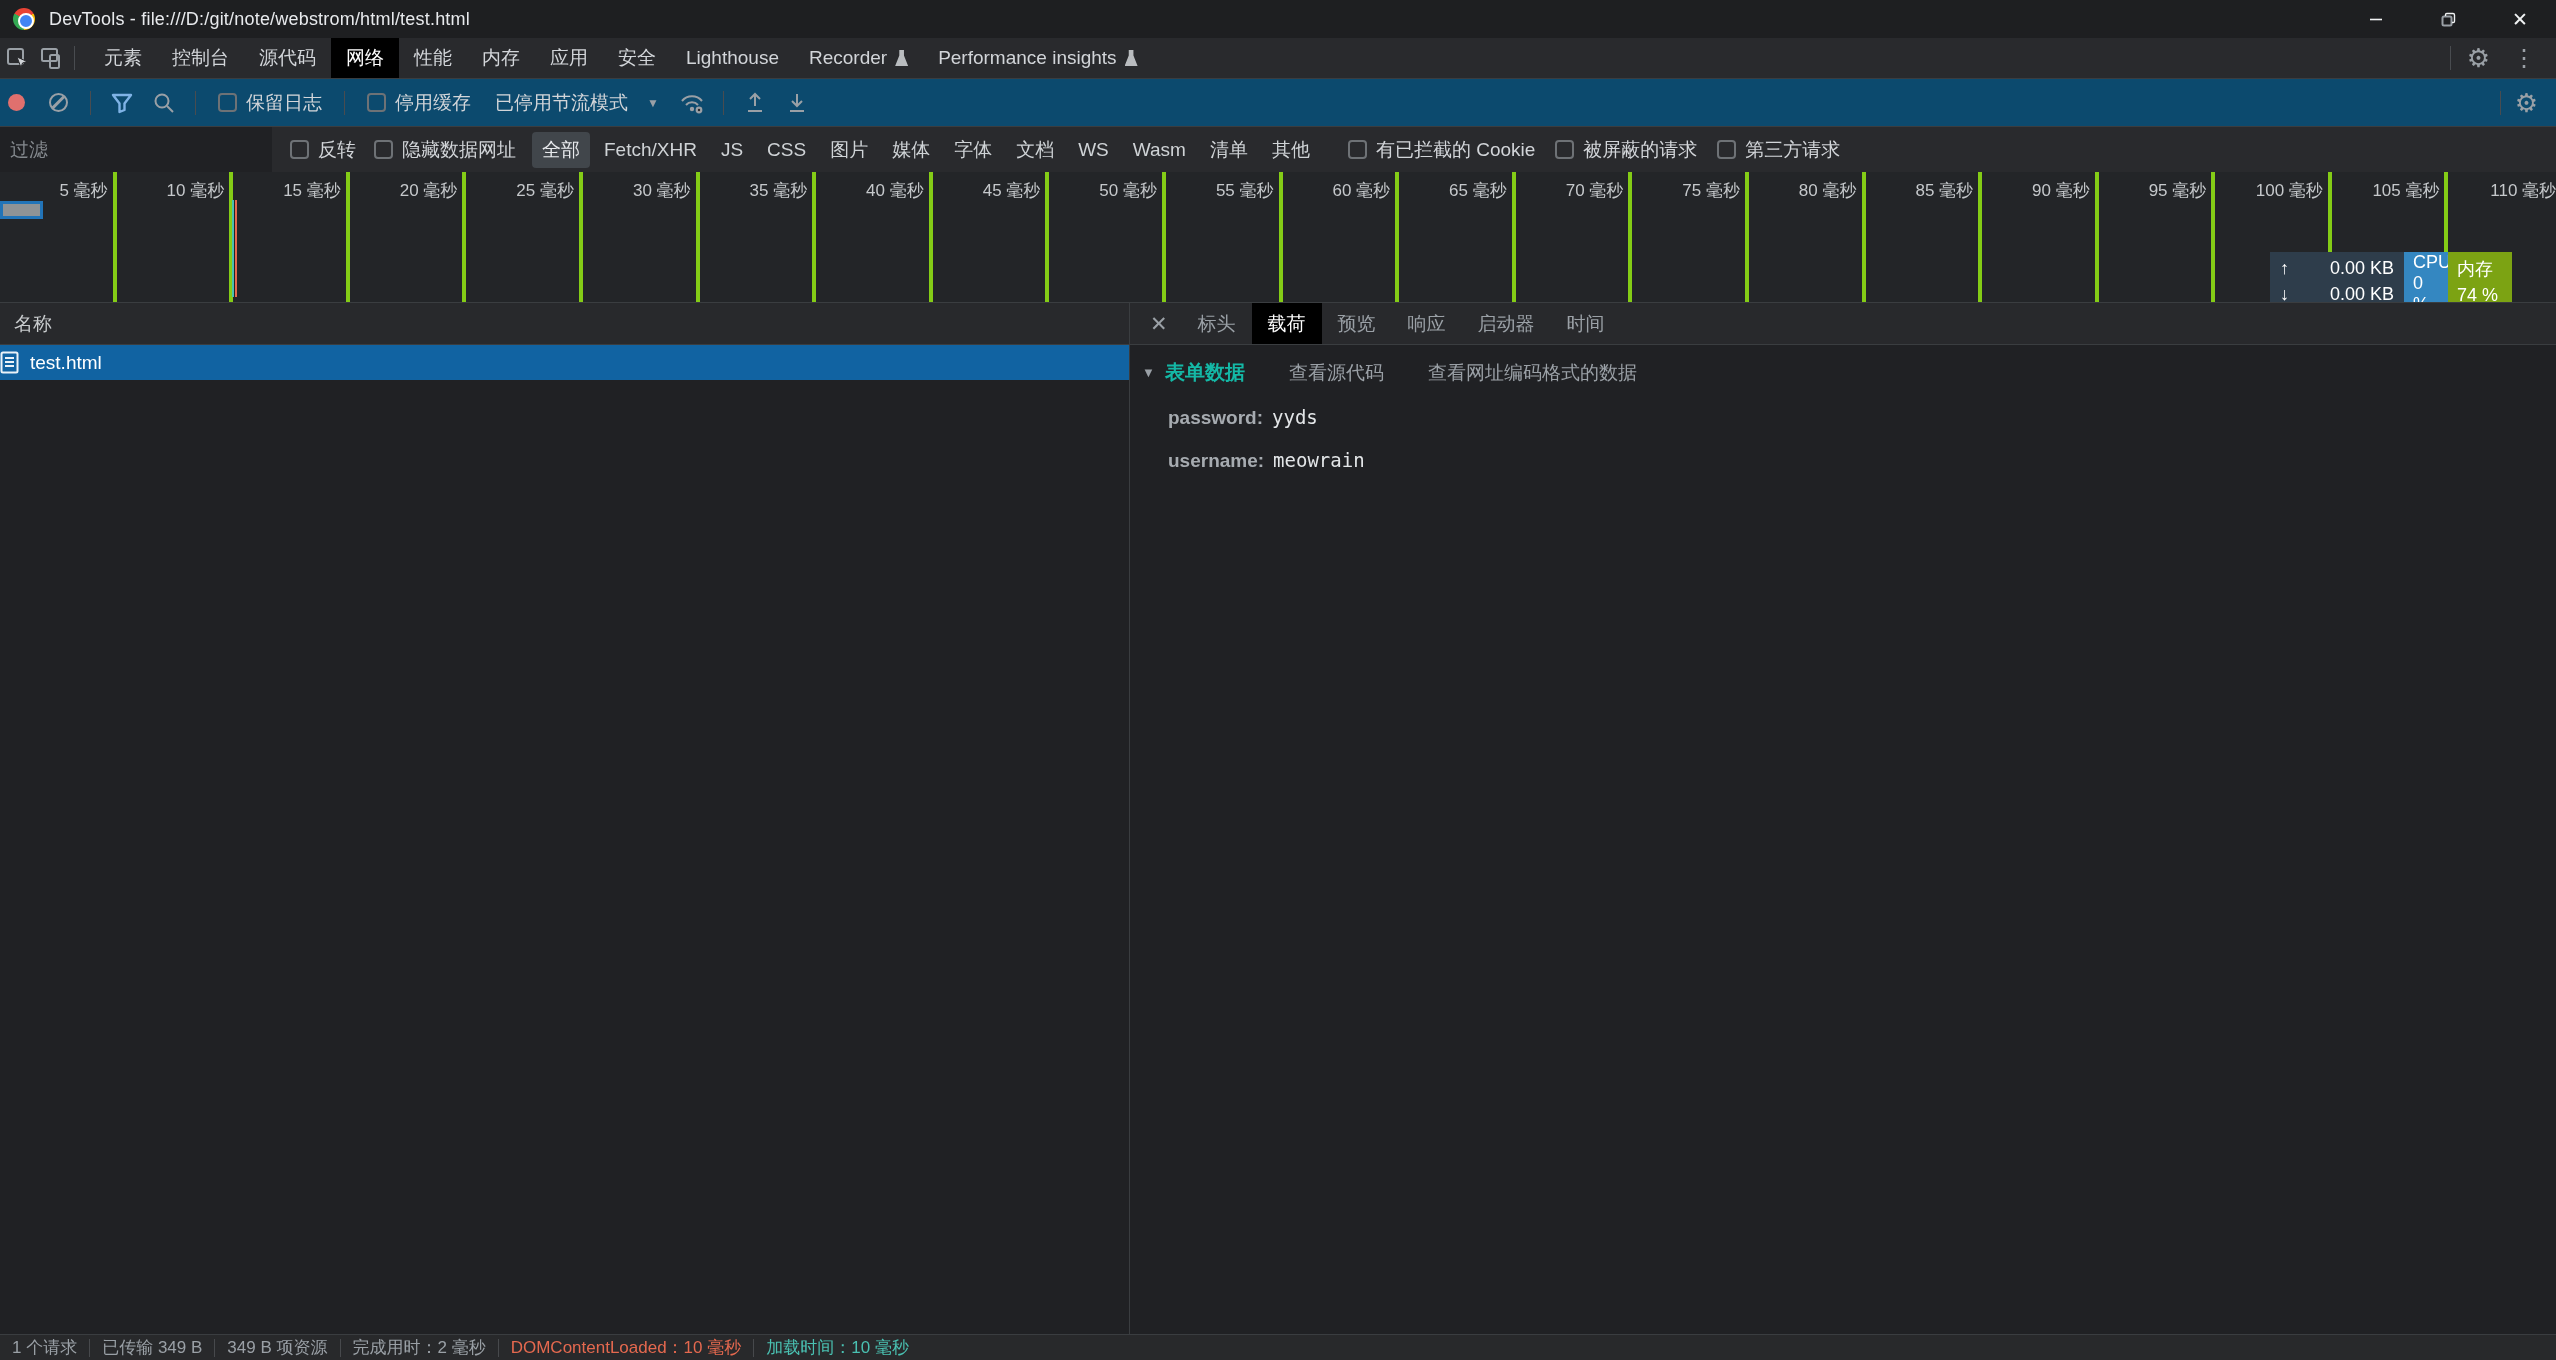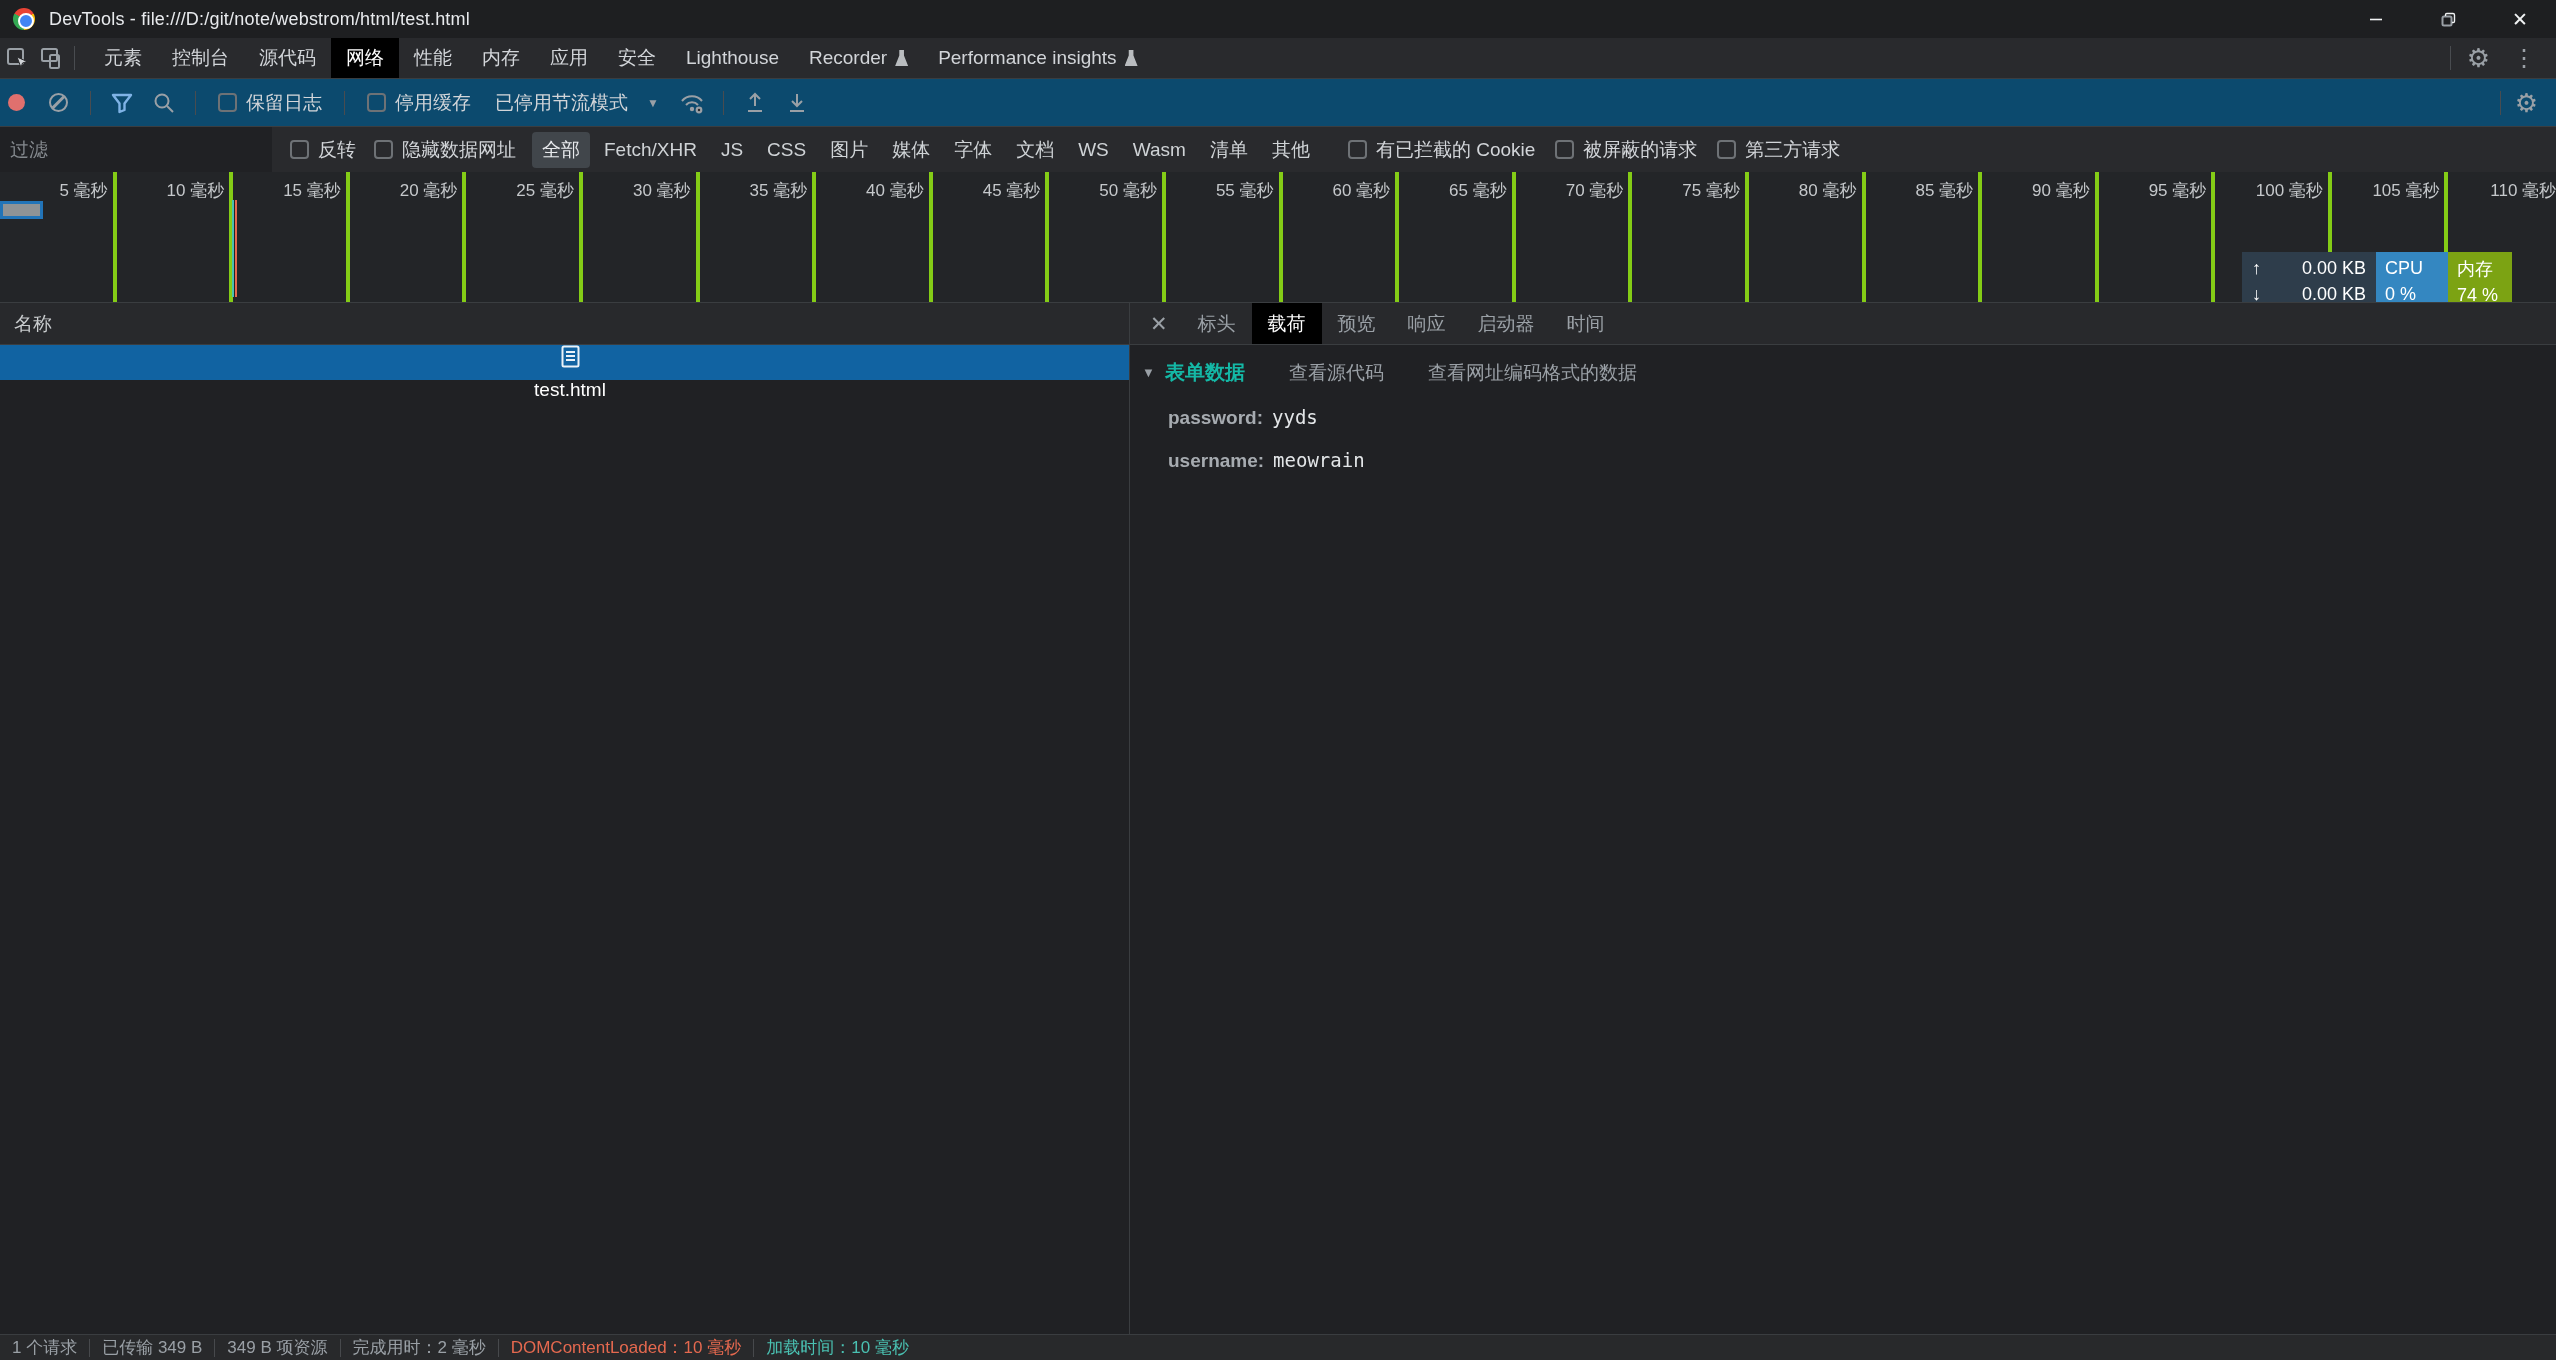--- a/index.html
+++ b/index.html
@@ -63,32 +63,32 @@
   .evt-line { position:absolute; top:28px; height:97px; width:2px; }
   .evt-dcl { left:232px; background:var(--load_teal); }
   .evt-load { left:235px; background:var(--dcl_orange); }
 
   
   .stats { position:absolute; right:44px; top:80px; height:59px; display:flex; z-index:5;
     font-size:18px; color:#fff; }
   .stats .net { background:var(--stats_bg); width:134px; display:flex; flex-direction:column;
     justify-content:space-evenly; padding:0 10px; }
   .stats .net .row { display:flex; justify-content:space-between; align-items:center; }
-  .stats .cell { width:72px; display:flex; flex-direction:column; justify-content:space-evenly;
+  .stats .cell { width:44px; display:flex; flex-direction:column; justify-content:space-evenly;
     padding:0 9px; }
   .stats .cpu { background:var(--cpu_blue); }
   .stats .mem { background:var(--mem_green); width:64px; }
 
   
   .main { display:flex; height:1031px; }
   .left-panel { width:1130px; border-right:1px solid #3a3d40; background:#202124; display:flex; flex-direction:column; }
   .grid-header { height:42px; background:#28292c; border-bottom:1px solid #3a3d40; display:flex;
     align-items:center; padding-left:14px; font-size:19px; color:#c9ccce; }
-  .req-row { height:35px; display:flex; align-items:center; gap:11px; padding-left:11px;
-    background:var(--accent_blue); color:#fff; font-size:19px;flex-direction:column; }
+  .req-row { height:35px; display:flex; align-items:center; gap:11px; 
+    background:var(--accent_blue); color:#fff; font-size:19px; }
   .doc-icon { display:flex; }
 
   .right-panel { flex:1; background:#202124; display:flex; flex-direction:column; }
   .detail-tabs { height:42px; background:#28292c; border-bottom:1px solid #3a3d40; display:flex;
     align-items:stretch; padding-left:6px; }
   .close-x { display:flex; align-items:center; padding:0 14px; color:#9aa0a6; font-size:21px; }
   .dtab { display:flex; align-items:center; padding:0 16px; font-size:19px; color:#9aa0a6; white-space:nowrap; }
   .dtab.selected { background:var(--selected_tab_bg); color:#fff; }
 
   .payload { padding:14px 0 0 12px; }

